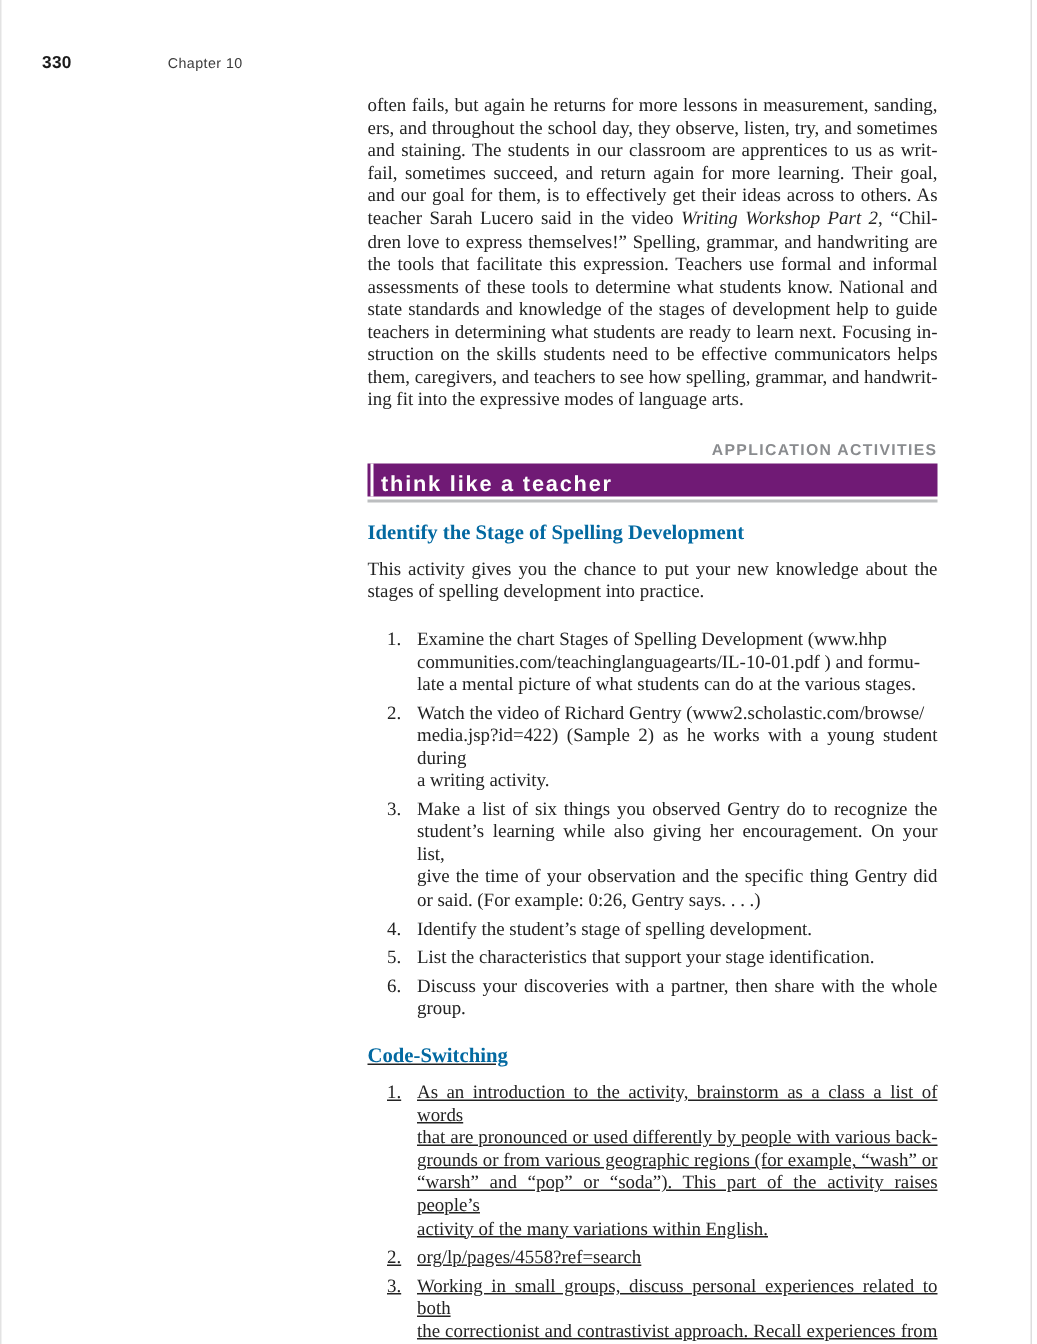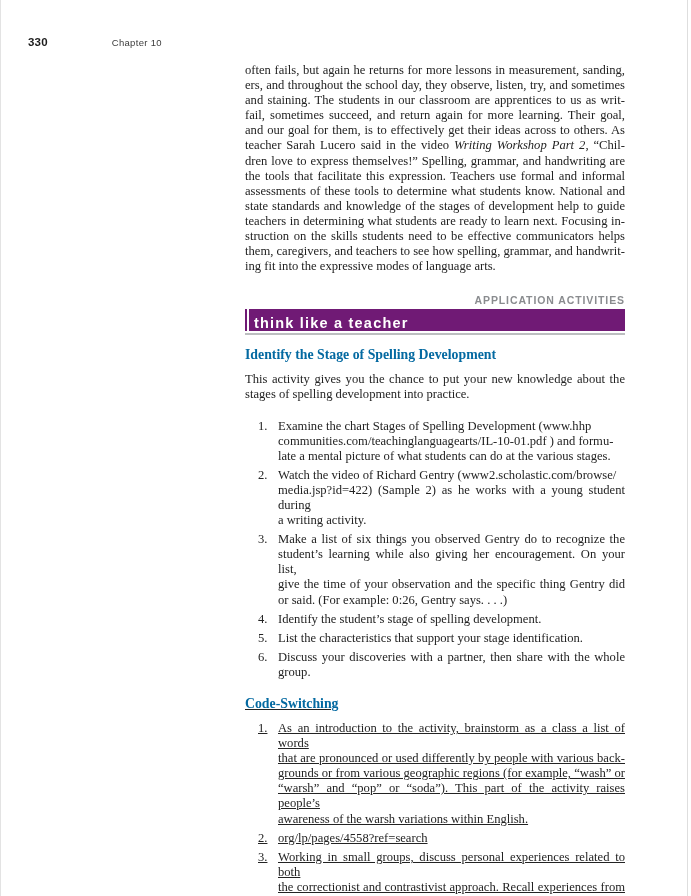--- a/index.html
+++ b/index.html
@@ -230,21 +230,21 @@
         <section class="activity-section">
           <h2 class="section-heading">Code-Switching</h2>
           <div class="numbered-list">
             <div class="list-item">
               <div class="item-number">1.</div>
               <div class="item-body">
                 <div class="tline">As an introduction to the activity, brainstorm as a class a list of words</div>
                 <div class="tline">that are pronounced or used differently by people with various back-</div>
                 <div class="tline">grounds or from various geographic regions (for example, “wash” or</div>
                 <div class="tline">“warsh” and “pop” or “soda”). This part of the activity raises people’s</div>
-                <div class="tline tline-left">awareness of the warsh variations within English.</div>
+                <div class="tline tline-left">activity of the many variations within English.</div>
               </div>
             </div>
             <div class="list-item">
               <div class="item-number">2.</div>
               <div class="item-body">
                 <div class="tline tline-left">org/lp/pages/4558?ref=search</div>
               </div>
             </div>
             <div class="list-item">
               <div class="item-number">3.</div>

